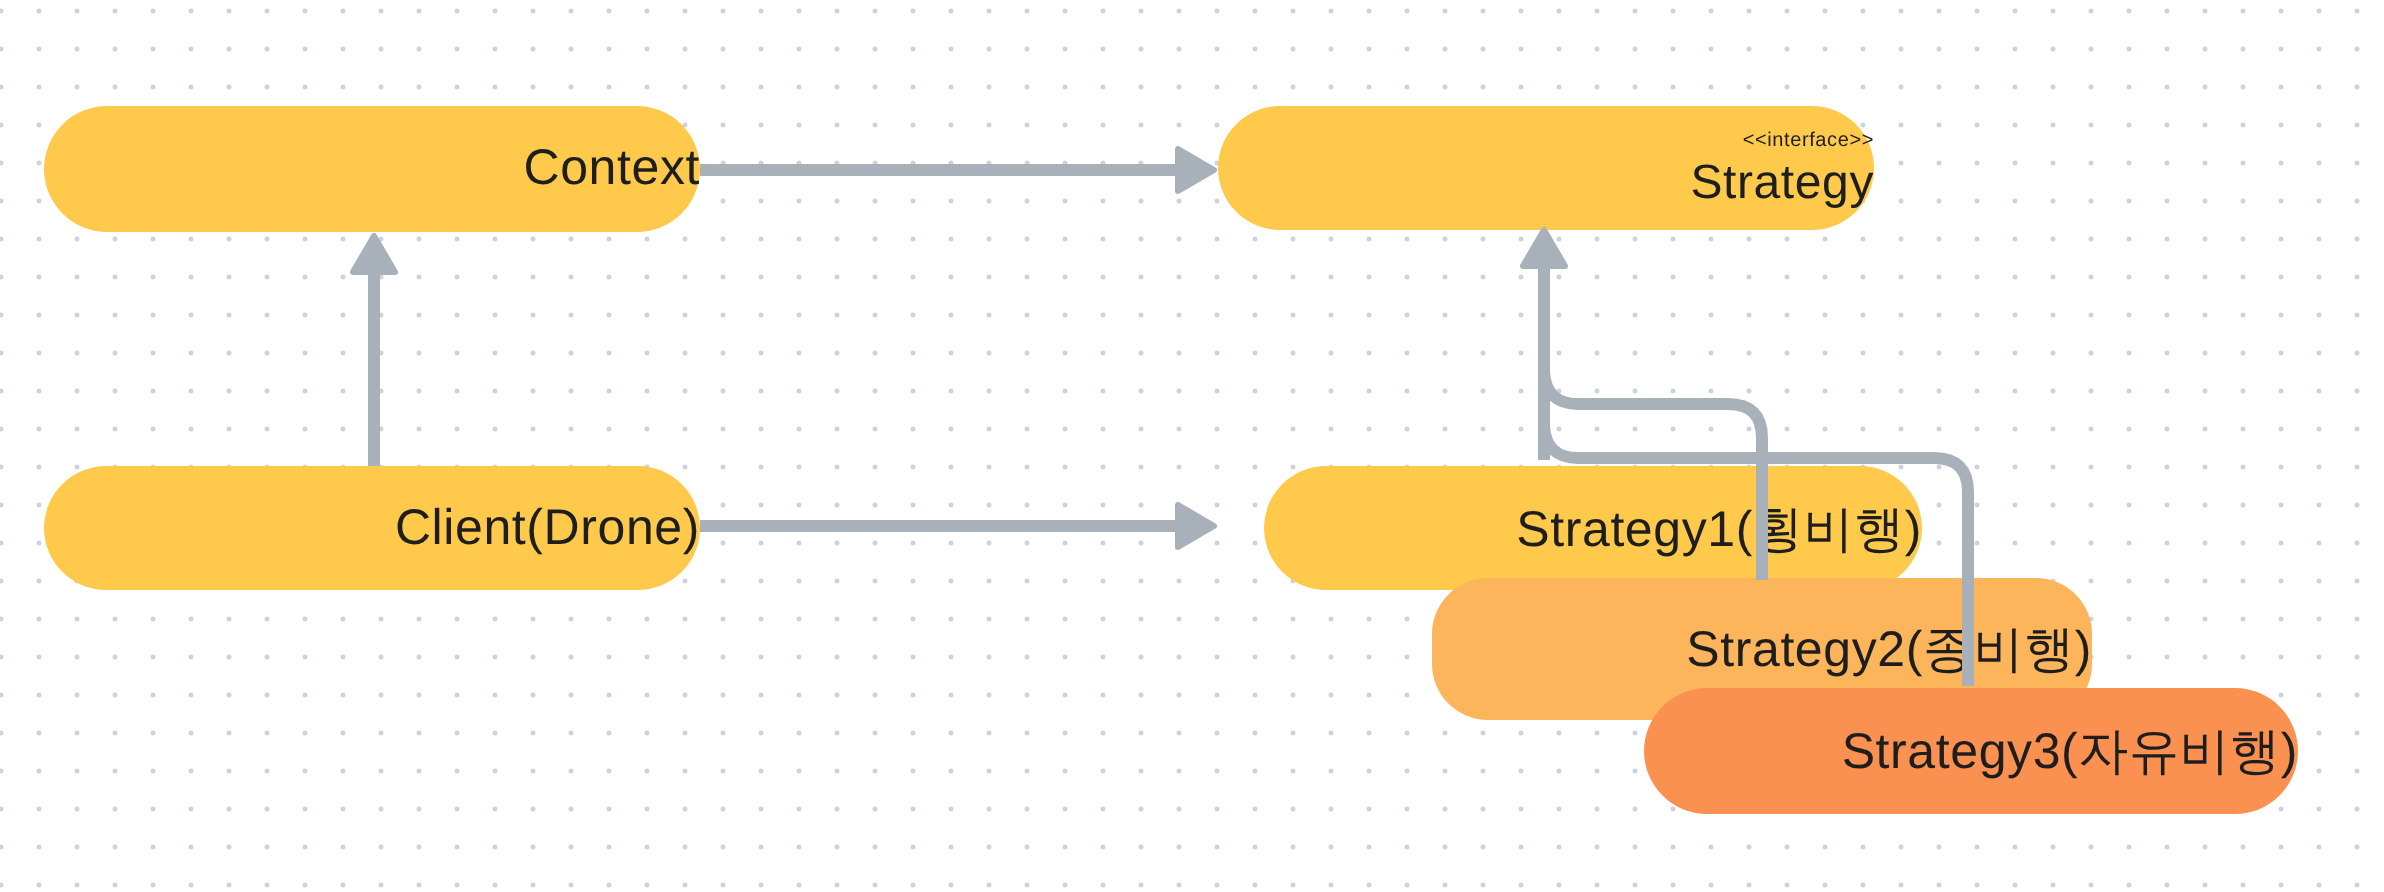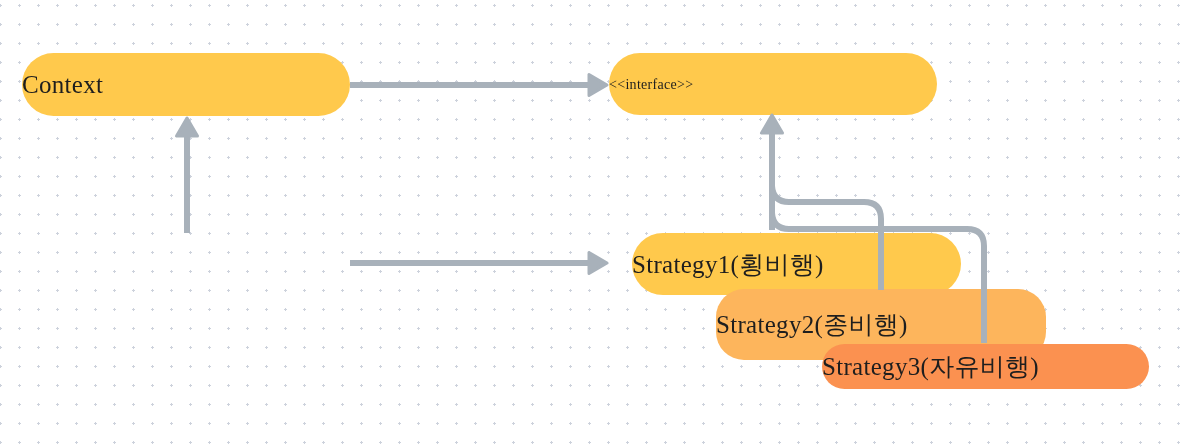--- a/index.html
+++ b/index.html
@@ -19,37 +19,36 @@
     background-color:var(--background);
     background-image:radial-gradient(circle, var(--dot) 1.15px, transparent 1.35px);
     background-size:19px 19px;
     background-position:10px 15px;
     font-family:"Liberation Sans","DejaVu Sans",sans-serif;
     color:var(--text);
   }
   .node{
     position:absolute;
     display:flex;flex-direction:column;
-    align-items:flex-start;justify-content:center;
+    align-items:flex-end;justify-content:center;
     font-size:25px;
     letter-spacing:0.3px;
     white-space:nowrap;
     z-index:1;
-    font-family:Liberation Serif, serif;
   }
   .pill-yellow{background:var(--node-yellow);}
   .pill-light-orange{background:var(--node-light-orange);}
   .pill-orange{background:var(--node-orange);}
   .node-context{left:22px;top:53px;width:328px;height:63px;border-radius:32px;}
   .node-strategy{left:609px;top:53px;width:328px;height:62px;border-radius:31px;}
   .node-client{left:22px;top:233px;width:328px;height:62px;border-radius:31px;}
   .node-strategy1{left:632px;top:233px;width:329px;height:62px;border-radius:31px;z-index:2;}
   .node-strategy2{left:716px;top:289px;width:330px;height:71px;border-radius:28px;z-index:3;}
-  .node-strategy3{left:822px;top:344px;width:327px;height:45px;border-radius:32px;z-index:4;}
-  .stereotype{font-size:14px;line-height:15px;}
+  .node-strategy3{left:822px;top:344px;width:327px;height:63px;border-radius:32px;z-index:4;}
+  .stereotype{font-size:10px;line-height:15px;}
   .iface-label{font-size:24px;line-height:27px;}
   .edges{
     position:absolute;left:0;top:0;width:1192px;height:446px;
     z-index:5;pointer-events:none;
   }
   .edge{
     stroke:var(--connector);
     stroke-width:6;
     fill:none;
     stroke-linecap:butt;
@@ -66,22 +65,26 @@
 <body>
 
 <div class="canvas">
 
   <div class="node pill-yellow node-context">
     <span>Context</span>
   </div>
 
   <div class="node pill-yellow node-strategy">
     <span class="stereotype">&lt;&lt;interface&gt;&gt;</span>
+    <span class="iface-label">Strategy</span>
   </div>
 
+  <div class="node pill-yellow node-client">
+    <span>Client(Drone)</span>
+  </div>
 
   <div class="node pill-yellow node-strategy1">
     <span>Strategy1(횡비행)</span>
   </div>
 
   <div class="node pill-light-orange node-strategy2">
     <span>Strategy2(종비행)</span>
   </div>
 
   <div class="node pill-orange node-strategy3">

